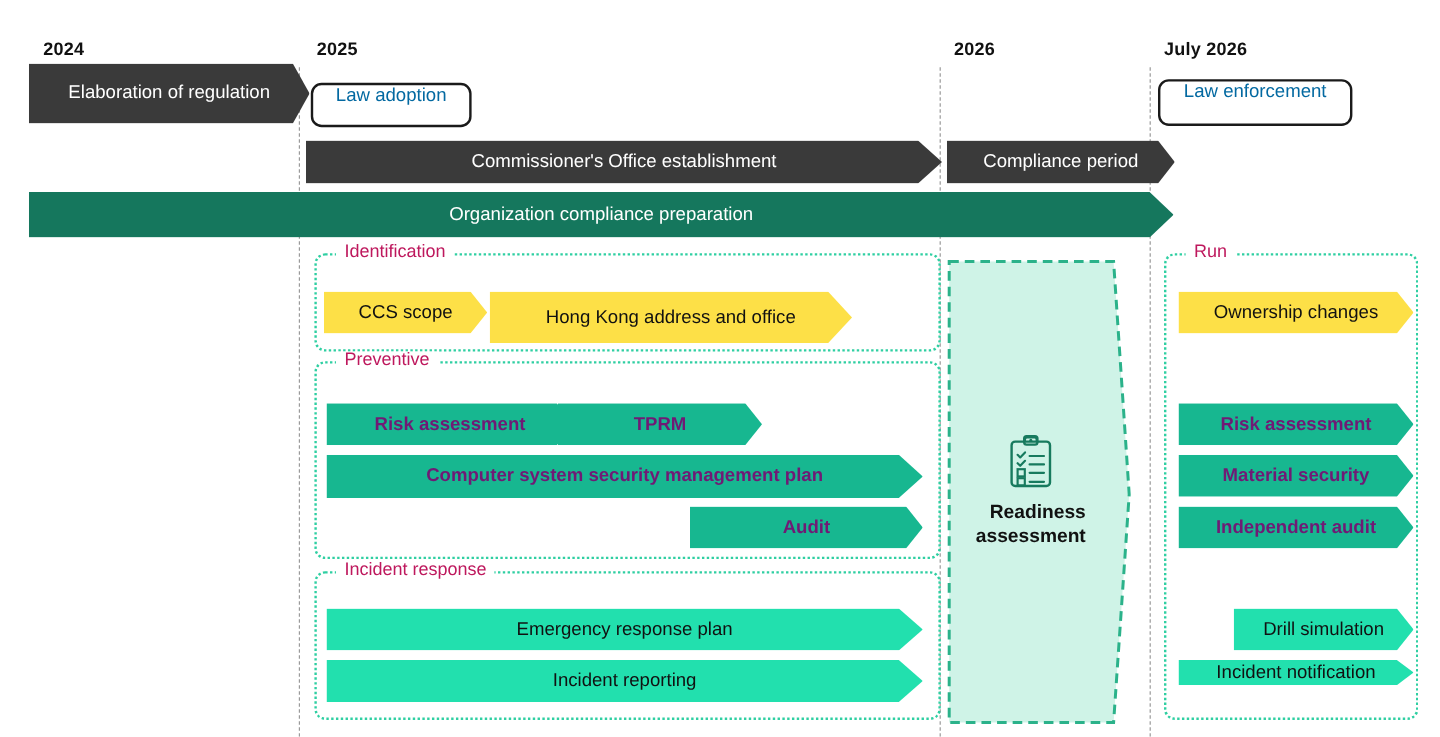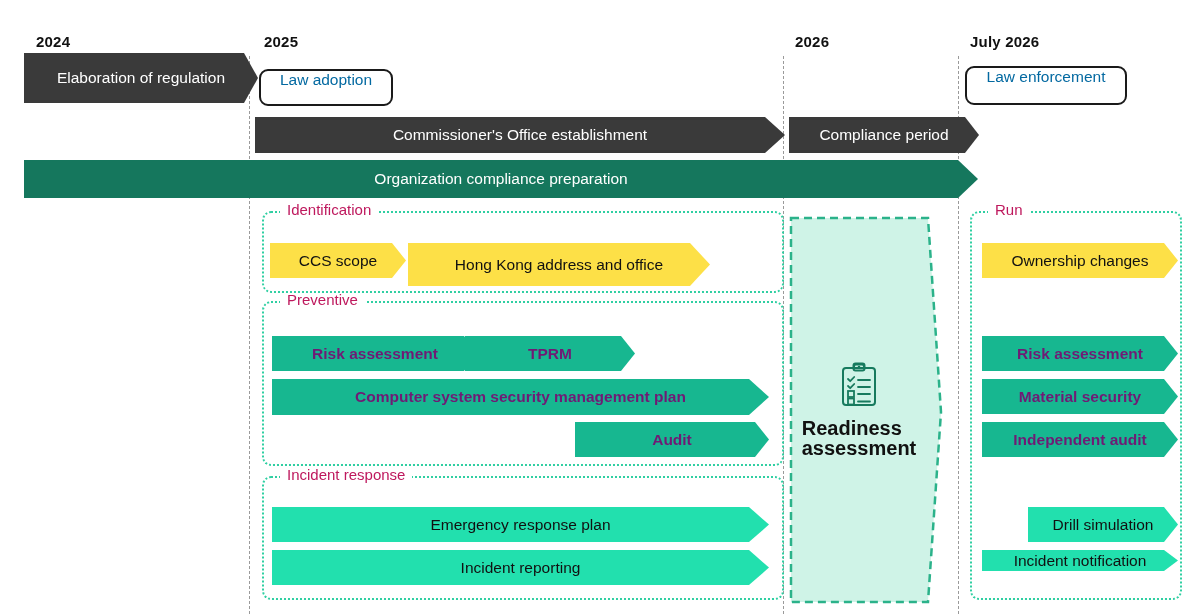--- a/index.html
+++ b/index.html
@@ -58,21 +58,21 @@
   }
 
   
   #readiness-panel{position:absolute;left:789px;top:216px;width:154px;height:388px;}
   #readiness-panel svg.bg{position:absolute;left:0;top:0;}
   .readiness-inner{
     position:absolute;left:0;top:0;width:140px;height:388px;
     display:flex;flex-direction:column;align-items:center;justify-content:center;
   }
   .readiness-text{
-    font-size:20px;font-weight:bold;color:#111;text-align:left;line-height:20px;
+    font-size:16px;font-weight:bold;color:#111;text-align:right;line-height:20px;
     margin-top:10px;
   }
 </style>
 </head>
 <body>
 
 <div id="canvas">
 
   <div id="dividers">
       <div class="divider" style="left: 249px;"></div>

